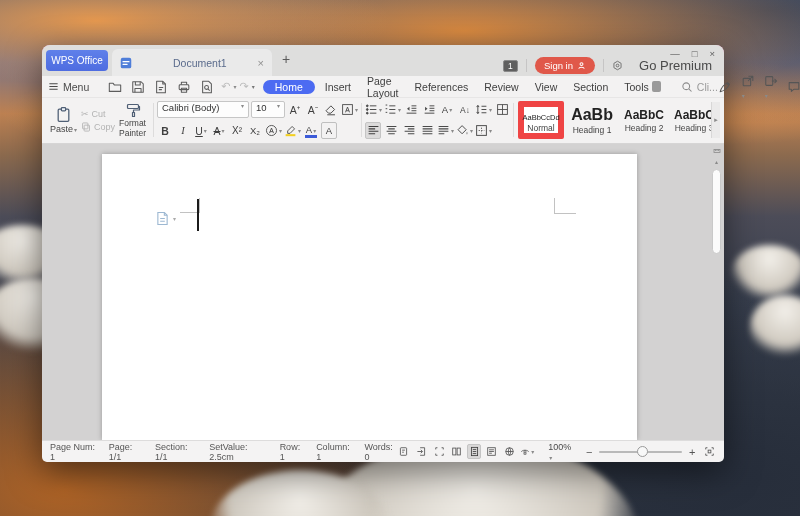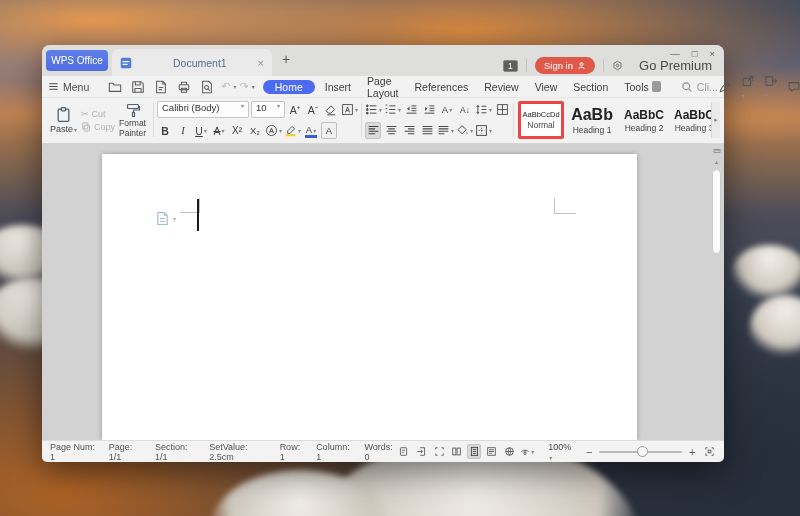--- a/index.html
+++ b/index.html
@@ -81,21 +81,21 @@
   .glyph-s { text-decoration:line-through; }
   .fc { position:relative; }
   .fc .bar { position:absolute; left:2px; right:2px; bottom:1px; height:3px; }
   .caret { font-size:6px; color:#8a8a8a; margin-left:1px; }
   .caret2 { font-size:6px; color:#8a8a8a; }
 
   
   .stylesgrp { flex:1; display:flex; align-items:center; overflow:hidden; position:relative; padding-right:10px; }
   .stybox { flex:none; display:flex; flex-direction:column; align-items:center; justify-content:center;
     height:38px; margin:0 1px; }
-  .stybox.sel { width:46px; background:#fff; border:3px solid #ef4444; border-radius:2px; }
+  .stybox.sel { width:46px; background:#fff; border:6px solid #ef4444; border-radius:2px;justify-content:flex-end; }
   .sty-sample { color:#222; white-space:nowrap; }
   .sty-label { font-size:8.5px; color:#444; margin-top:1px; white-space:nowrap; }
   .sty-scroll { position:absolute; right:0; top:2px; bottom:2px; width:9px; background:#ebeaea;
     border-left:1px solid #d8d7d7; display:flex; align-items:center; justify-content:center;
     color:#8a8a8a; font-size:7px; }
 
   
   .docarea { position:relative; height:296px; background:#d3d2d2; overflow:hidden; }
   .page { position:absolute; left:60px; top:10px; width:535px; bottom:0;
     background:#fff; box-shadow:0 0 5px rgba(0,0,0,.28); }

